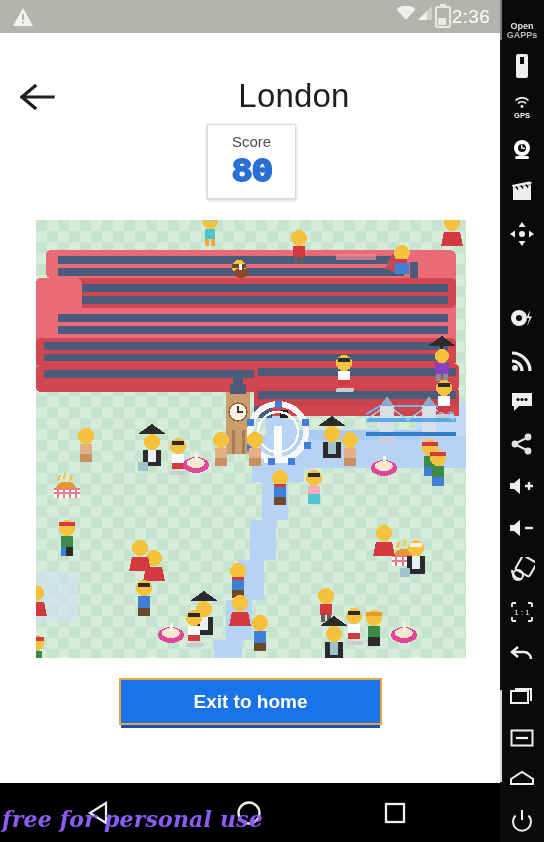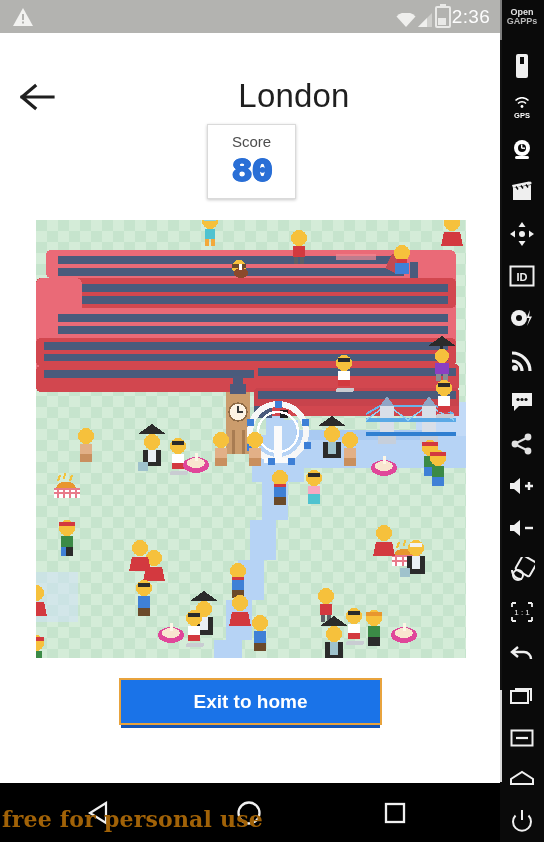--- a/index.html
+++ b/index.html
@@ -10,21 +10,21 @@
     position:relative;
   }
   #app{position:absolute;left:0;top:0;width:500px;height:842px;background:#fff;overflow:hidden;}
 
   
   .statusbar{
     position:absolute;left:0;top:0;width:500px;height:33px;
     background:#b3b3b0;display:flex;align-items:center;
   }
   .sb-warn{margin-left:12px;width:22px;height:20px;position:relative;}
-  .sb-right{margin-left:auto;display:flex;align-items:flex-end;gap:1px;padding-right:10px;}
+  .sb-right{margin-left:auto;display:flex;align-items:flex-start;gap:1px;padding-right:10px;}
   .sb-clock{color:#fdfdfd;font-size:19px;letter-spacing:.3px;}
   .wifi{width:20px;height:15px;}
   .sig{width:17px;height:15px;}
   .bat{width:12px;height:18px;border:2px solid #e9e9e7;border-radius:2px;position:relative;}
   .bat:before{content:"";position:absolute;left:3px;top:-4px;width:6px;height:3px;background:#e9e9e7;}
   .bat-fill{position:absolute;left:1px;bottom:1px;width:8px;height:7px;background:#e9e9e7;}
 
   
   .appbar{position:absolute;left:0;top:33px;width:500px;height:72px;background:#fff;}
   .backbtn{position:absolute;left:20px;top:50px;width:36px;height:28px;cursor:pointer;}
@@ -75,32 +75,33 @@
 
   
   .navbar{position:absolute;left:0;top:783px;width:500px;height:59px;background:#000;}
   .nav-ico{position:absolute;top:50%;transform:translateY(-50%);cursor:pointer;}
   .nav-back{left:87px;width:22px;height:24px;}
   .nav-home{left:236px;width:26px;height:26px;}
   .nav-recent{left:384px;width:22px;height:22px;}
   .watermark{
     position:absolute;left:2px;top:806px;
     font-family:"DejaVu Serif", serif;
-    font-size:22px;font-weight:bold;color:#a16207;letter-spacing:.2px;
+    font-size:22px;font-weight:bold;color:#8b5cf6;letter-spacing:.2px;
     white-space:nowrap;
+    font-style:italic;
   }
 
   
   .sidebar{
     position:absolute;left:500px;top:0;width:44px;height:842px;
     background:#0a0a0a;
   }
   .sb-logo{
     position:absolute;left:0;top:8px;width:44px;height:32px;
-    display:flex;flex-direction:column;align-items:center;justify-content:flex-start;
+    display:flex;flex-direction:column;align-items:center;justify-content:flex-end;
     font-size:9px;font-weight:bold;line-height:9px;color:#e4e4e4;
   }
   .sb-logo .g{color:#b9b9b9;}
   .sb-item{
     position:absolute;left:0;width:44px;height:42px;
     display:flex;align-items:center;justify-content:center;cursor:pointer;
   }
   .sb-item svg{display:block;}
   .sb-text{font-size:7.5px;font-weight:bold;color:#fff;}
   .edgeline{position:absolute;left:0;top:0;width:2px;height:40px;background:#7d7d7d;}
@@ -570,26 +571,20 @@
   <div class="sb-item" style="top:213px">
     <svg width="26" height="26" viewBox="0 0 26 26">
         <circle cx="13" cy="13" r="3" fill="#efefef"></circle>
         <path d="M13 1 L16.5 6 L9.5 6 Z" fill="#efefef"></path>
         <path d="M13 25 L16.5 20 L9.5 20 Z" fill="#efefef"></path>
         <path d="M1 13 L6 9.5 L6 16.5 Z" fill="#efefef"></path>
         <path d="M25 13 L20 9.5 L20 16.5 Z" fill="#efefef"></path>
       </svg>
   </div>
 
-  <div class="sb-item" style="top:255px">
-    <svg width="26" height="22" viewBox="0 0 26 22">
-        <rect x="1.5" y="1.5" width="23" height="19" fill="none" stroke="#efefef" stroke-width="2"></rect>
-        <text x="13" y="15.5" font-family="Liberation Sans, sans-serif" font-size="11" font-weight="bold" fill="#efefef" text-anchor="middle">ID</text>
-      </svg>
-  </div>
 
   <div class="sb-item" style="top:297px">
     <svg width="26" height="20" viewBox="0 0 26 20">
         <circle cx="10" cy="10" r="8" fill="#efefef"></circle>
         <circle cx="10" cy="10" r="3" fill="#0a0a0a"></circle>
         <path d="M21 2 L17.5 10 L20.5 10 L18 18 L23 8.5 L20 8.5 Z" fill="#efefef"></path>
       </svg>
   </div>
 
   <div class="sb-item" style="top:339px">

